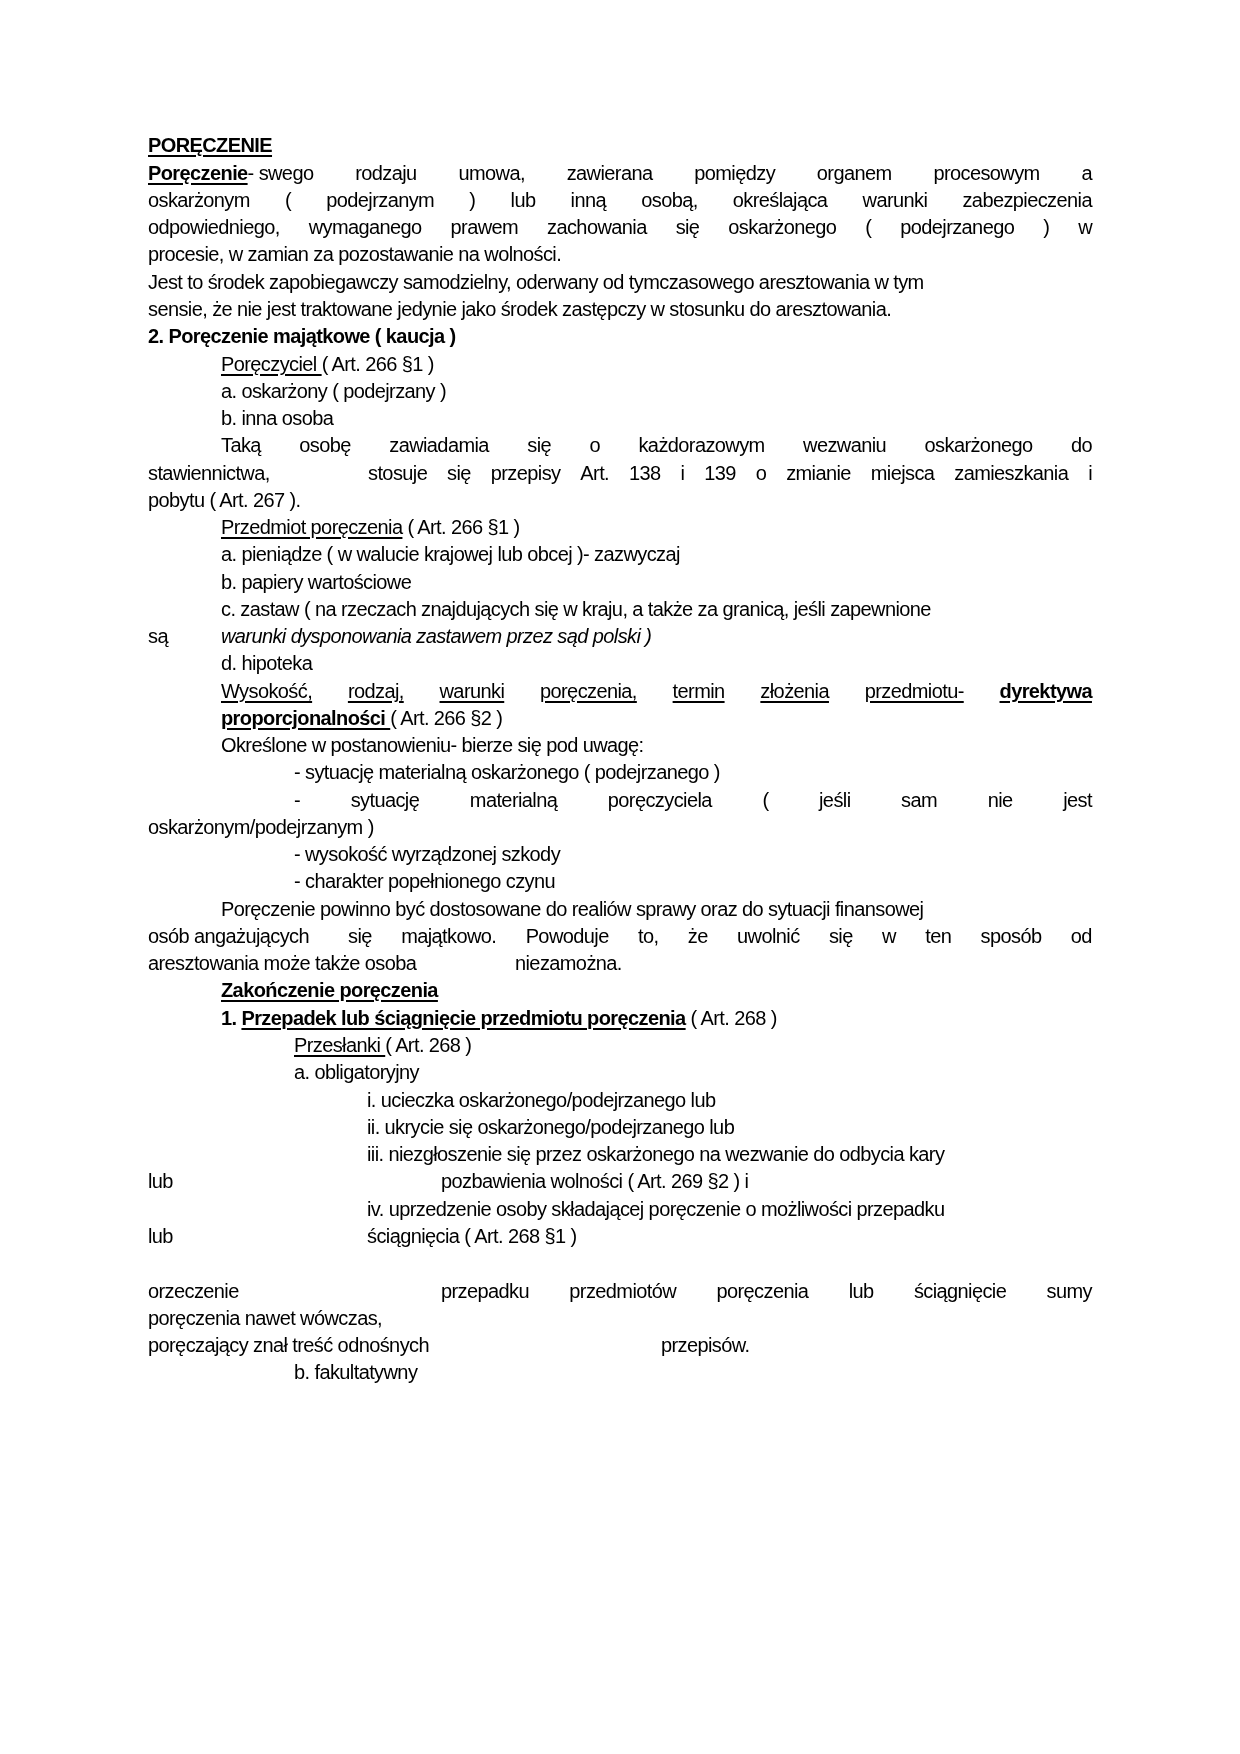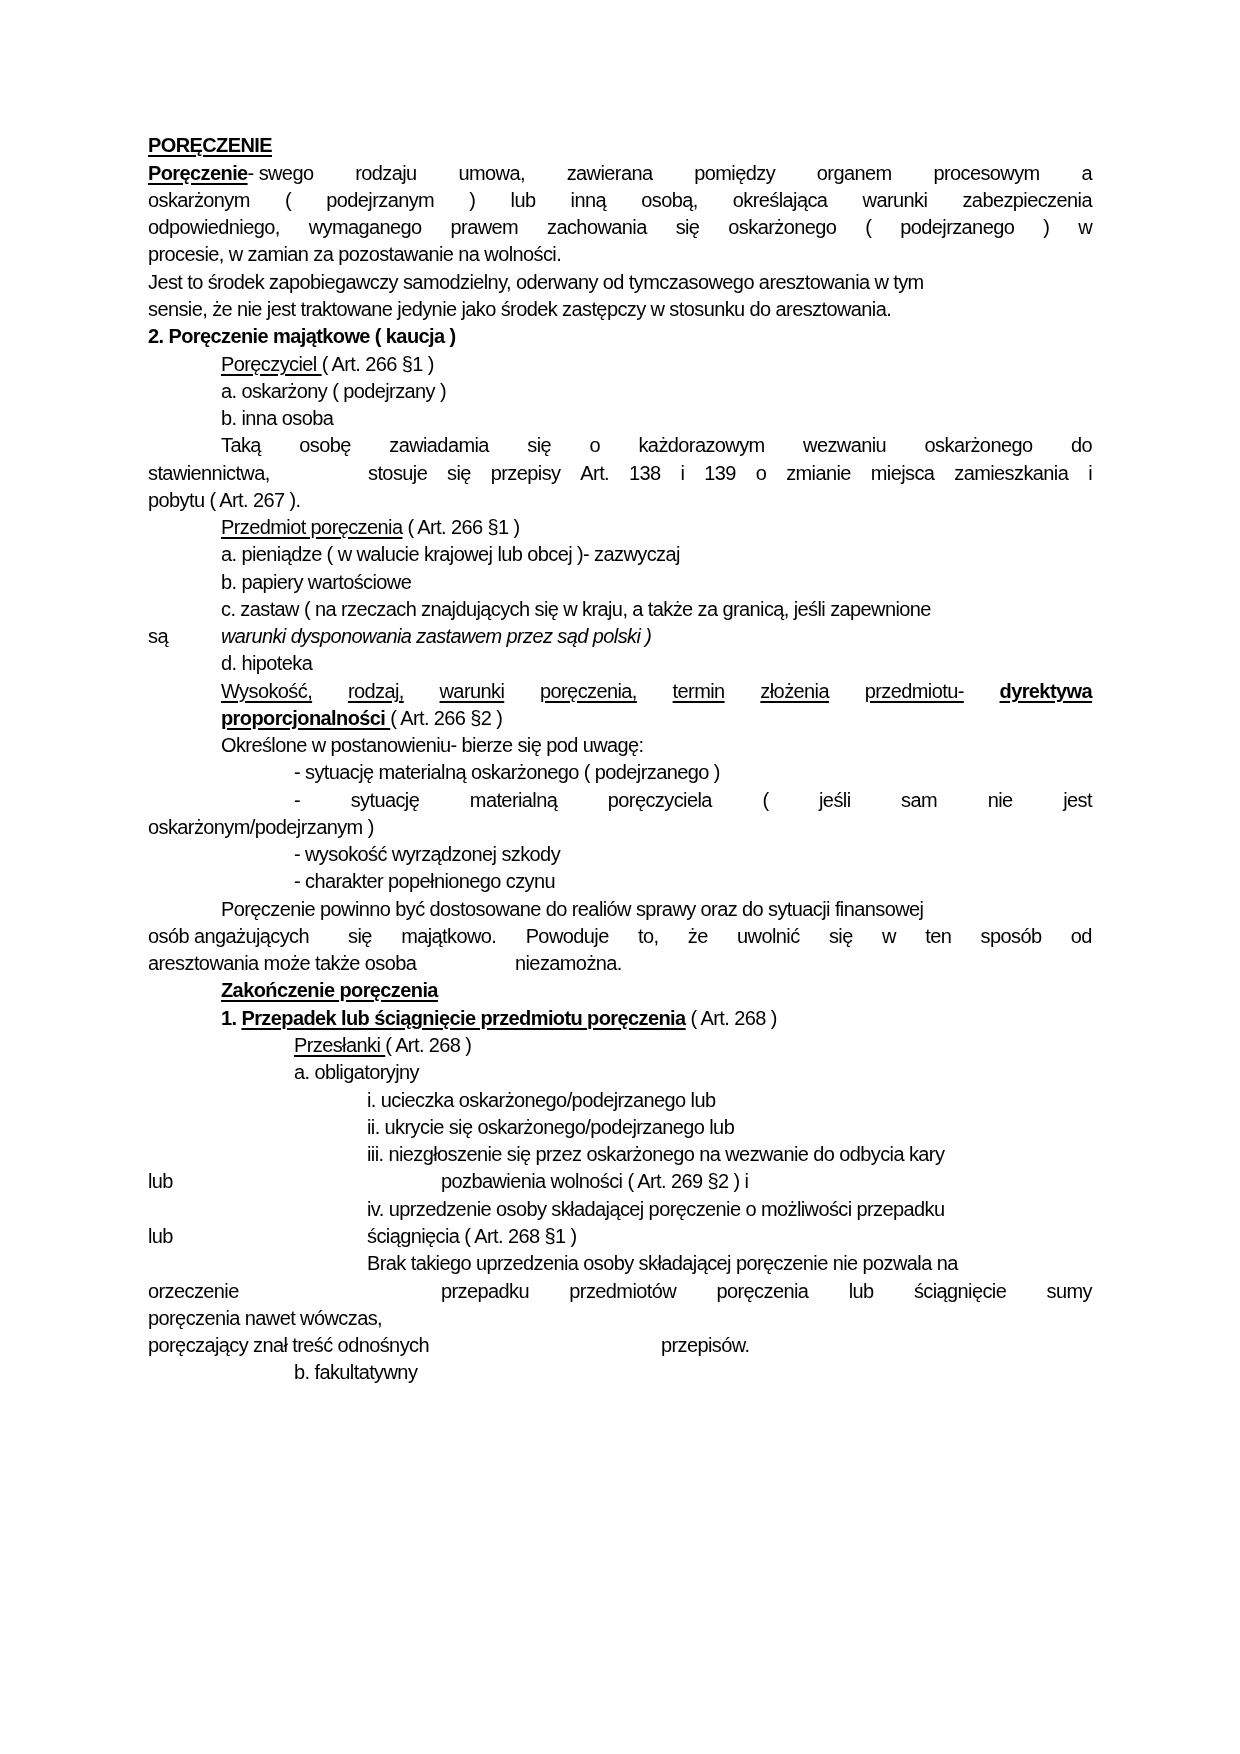--- a/index.html
+++ b/index.html
@@ -164,21 +164,20 @@
   <div class="ln" style="left:294px;top:1060px;">a. obligatoryjny</div>
   <div class="ln" style="left:367px;top:1088px;">i. ucieczka oskarżonego/podejrzanego lub</div>
   <div class="ln" style="left:367px;top:1142px;">iii. niezgłoszenie się przez oskarżonego na wezwanie do odbycia kary</div>
   <div class="ln" style="left:367px;top:1115px;">ii. ukrycie się oskarżonego/podejrzanego lub</div>
   <div class="ln" style="left:148px;top:1169px;">lub</div>
   <div class="ln" style="left:441px;top:1169px;">pozbawienia wolności ( Art. 269 §2 ) i</div>
   <div class="ln" style="left:367px;top:1197px;">iv. uprzedzenie osoby składającej poręczenie o możliwości przepadku</div>
   <div class="ln" style="left:148px;top:1224px;">lub</div>
   <div class="ln" style="left:367px;top:1224px;">ściągnięcia ( Art. 268 §1 )</div>
 
-  <div class="ln" style="left:367px;top:1251px;">Brak takiego uprzedzenia osoby składającej poręczenie nie pozwala na</div>
   <div class="ln" style="left:148px;top:1279px;">orzeczenie</div>
   <div class="ln just" style="left:441px;top:1279px;width:651px;">
     <span>przepadku</span>
     <span>przedmiotów</span>
     <span>poręczenia</span>
     <span>lub</span>
     <span>ściągnięcie</span>
     <span>sumy</span>
   </div>
   <div class="ln" style="left:148px;top:1306px;">poręczenia nawet wówczas,</div>

